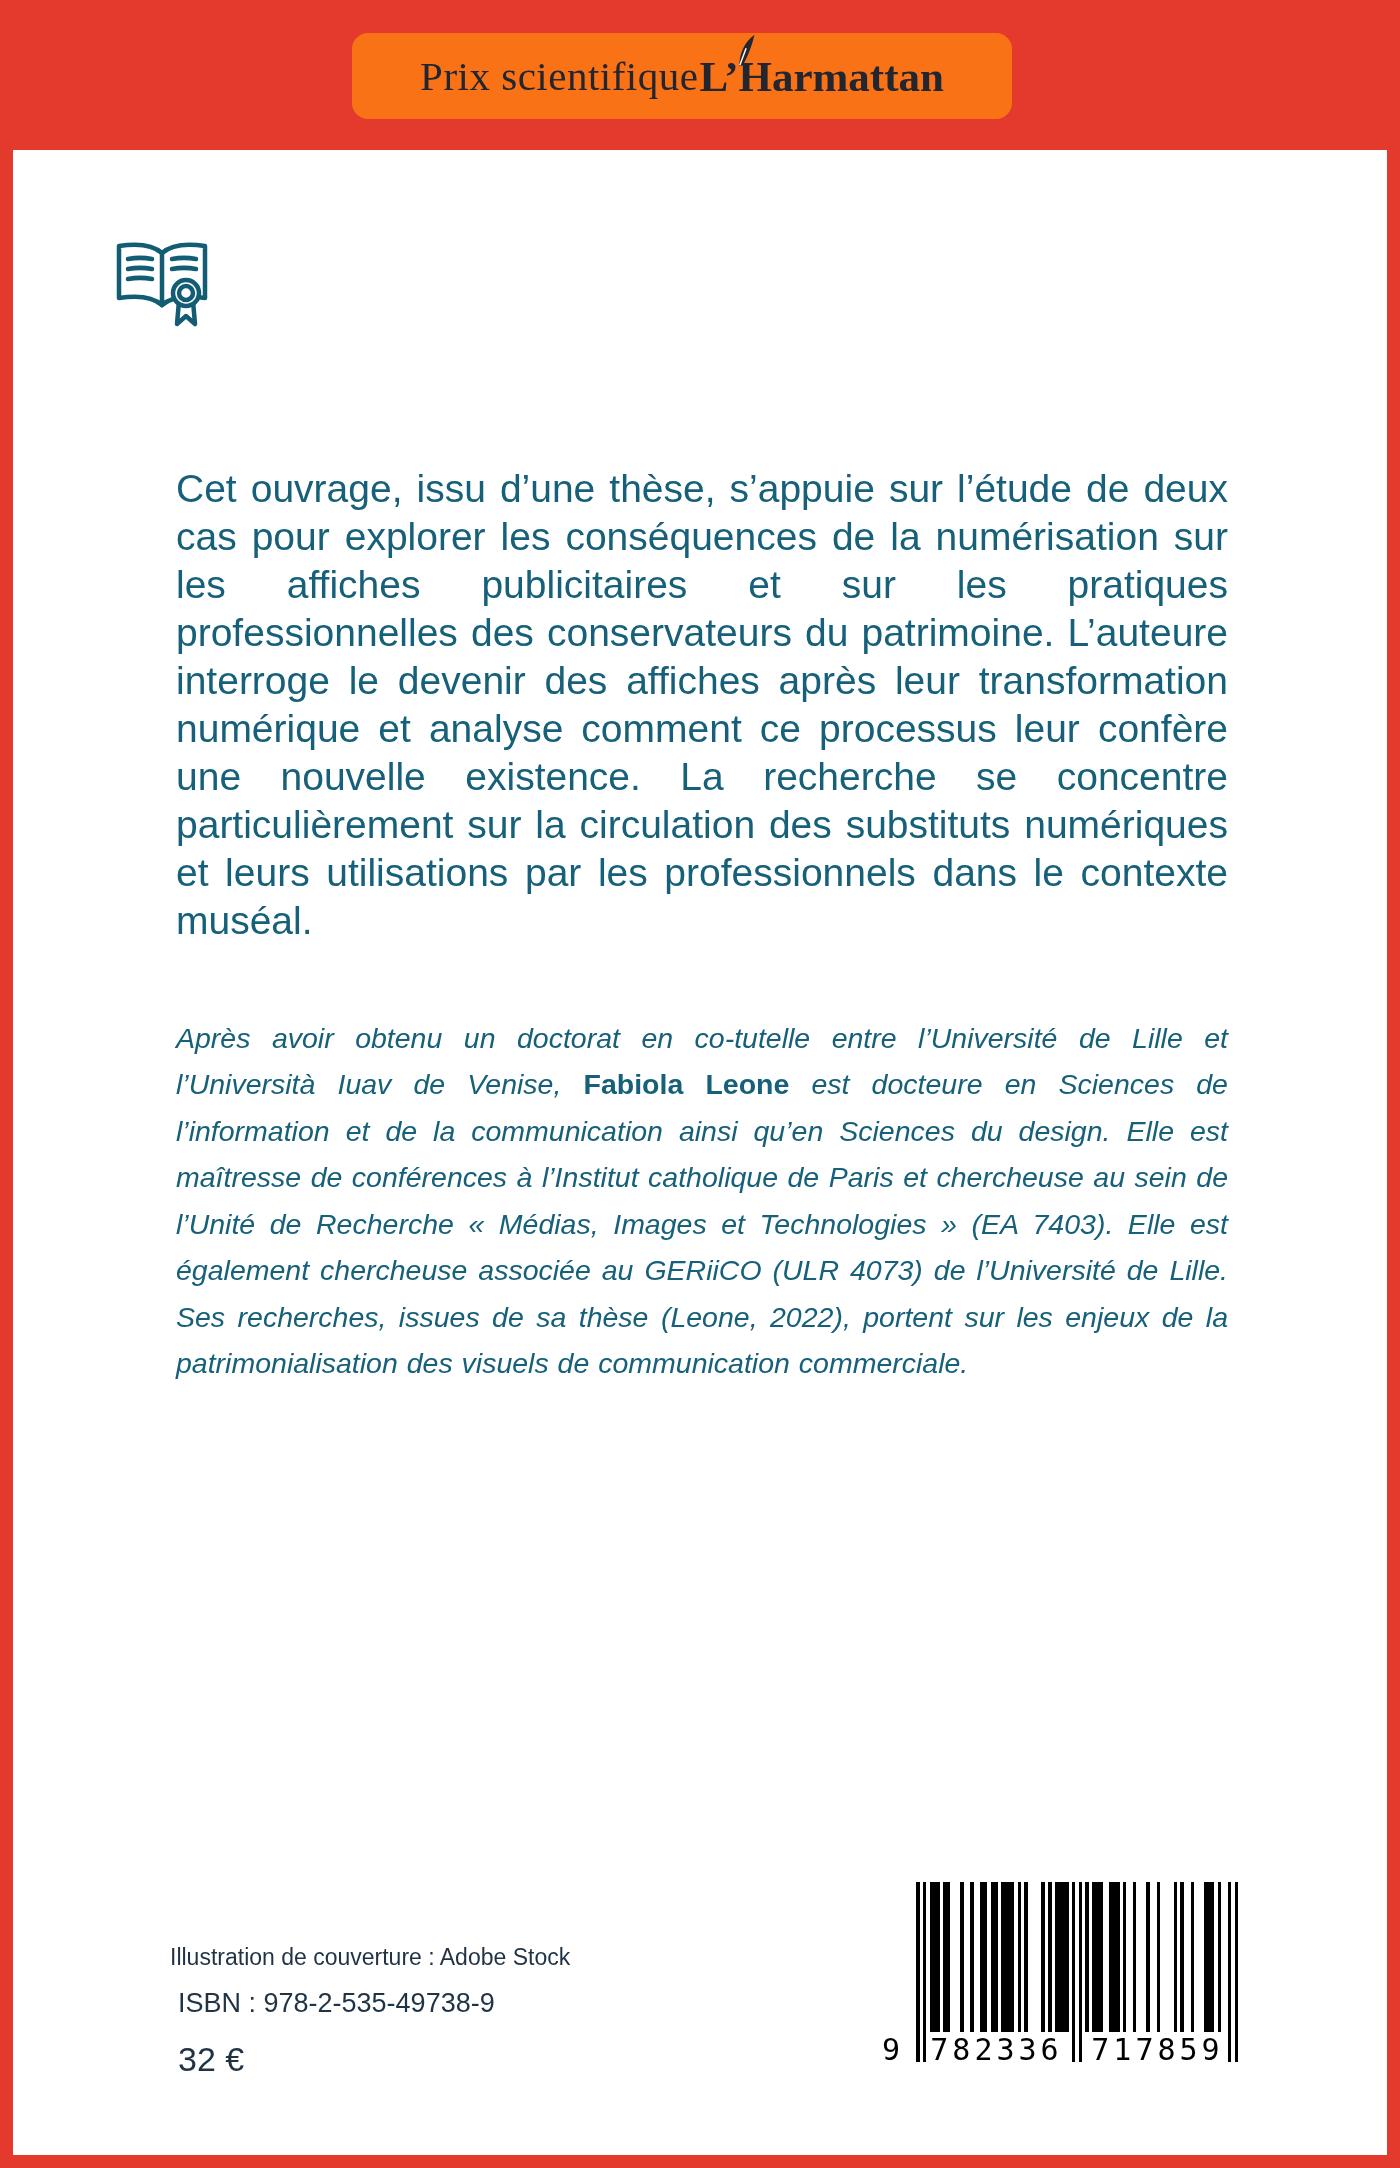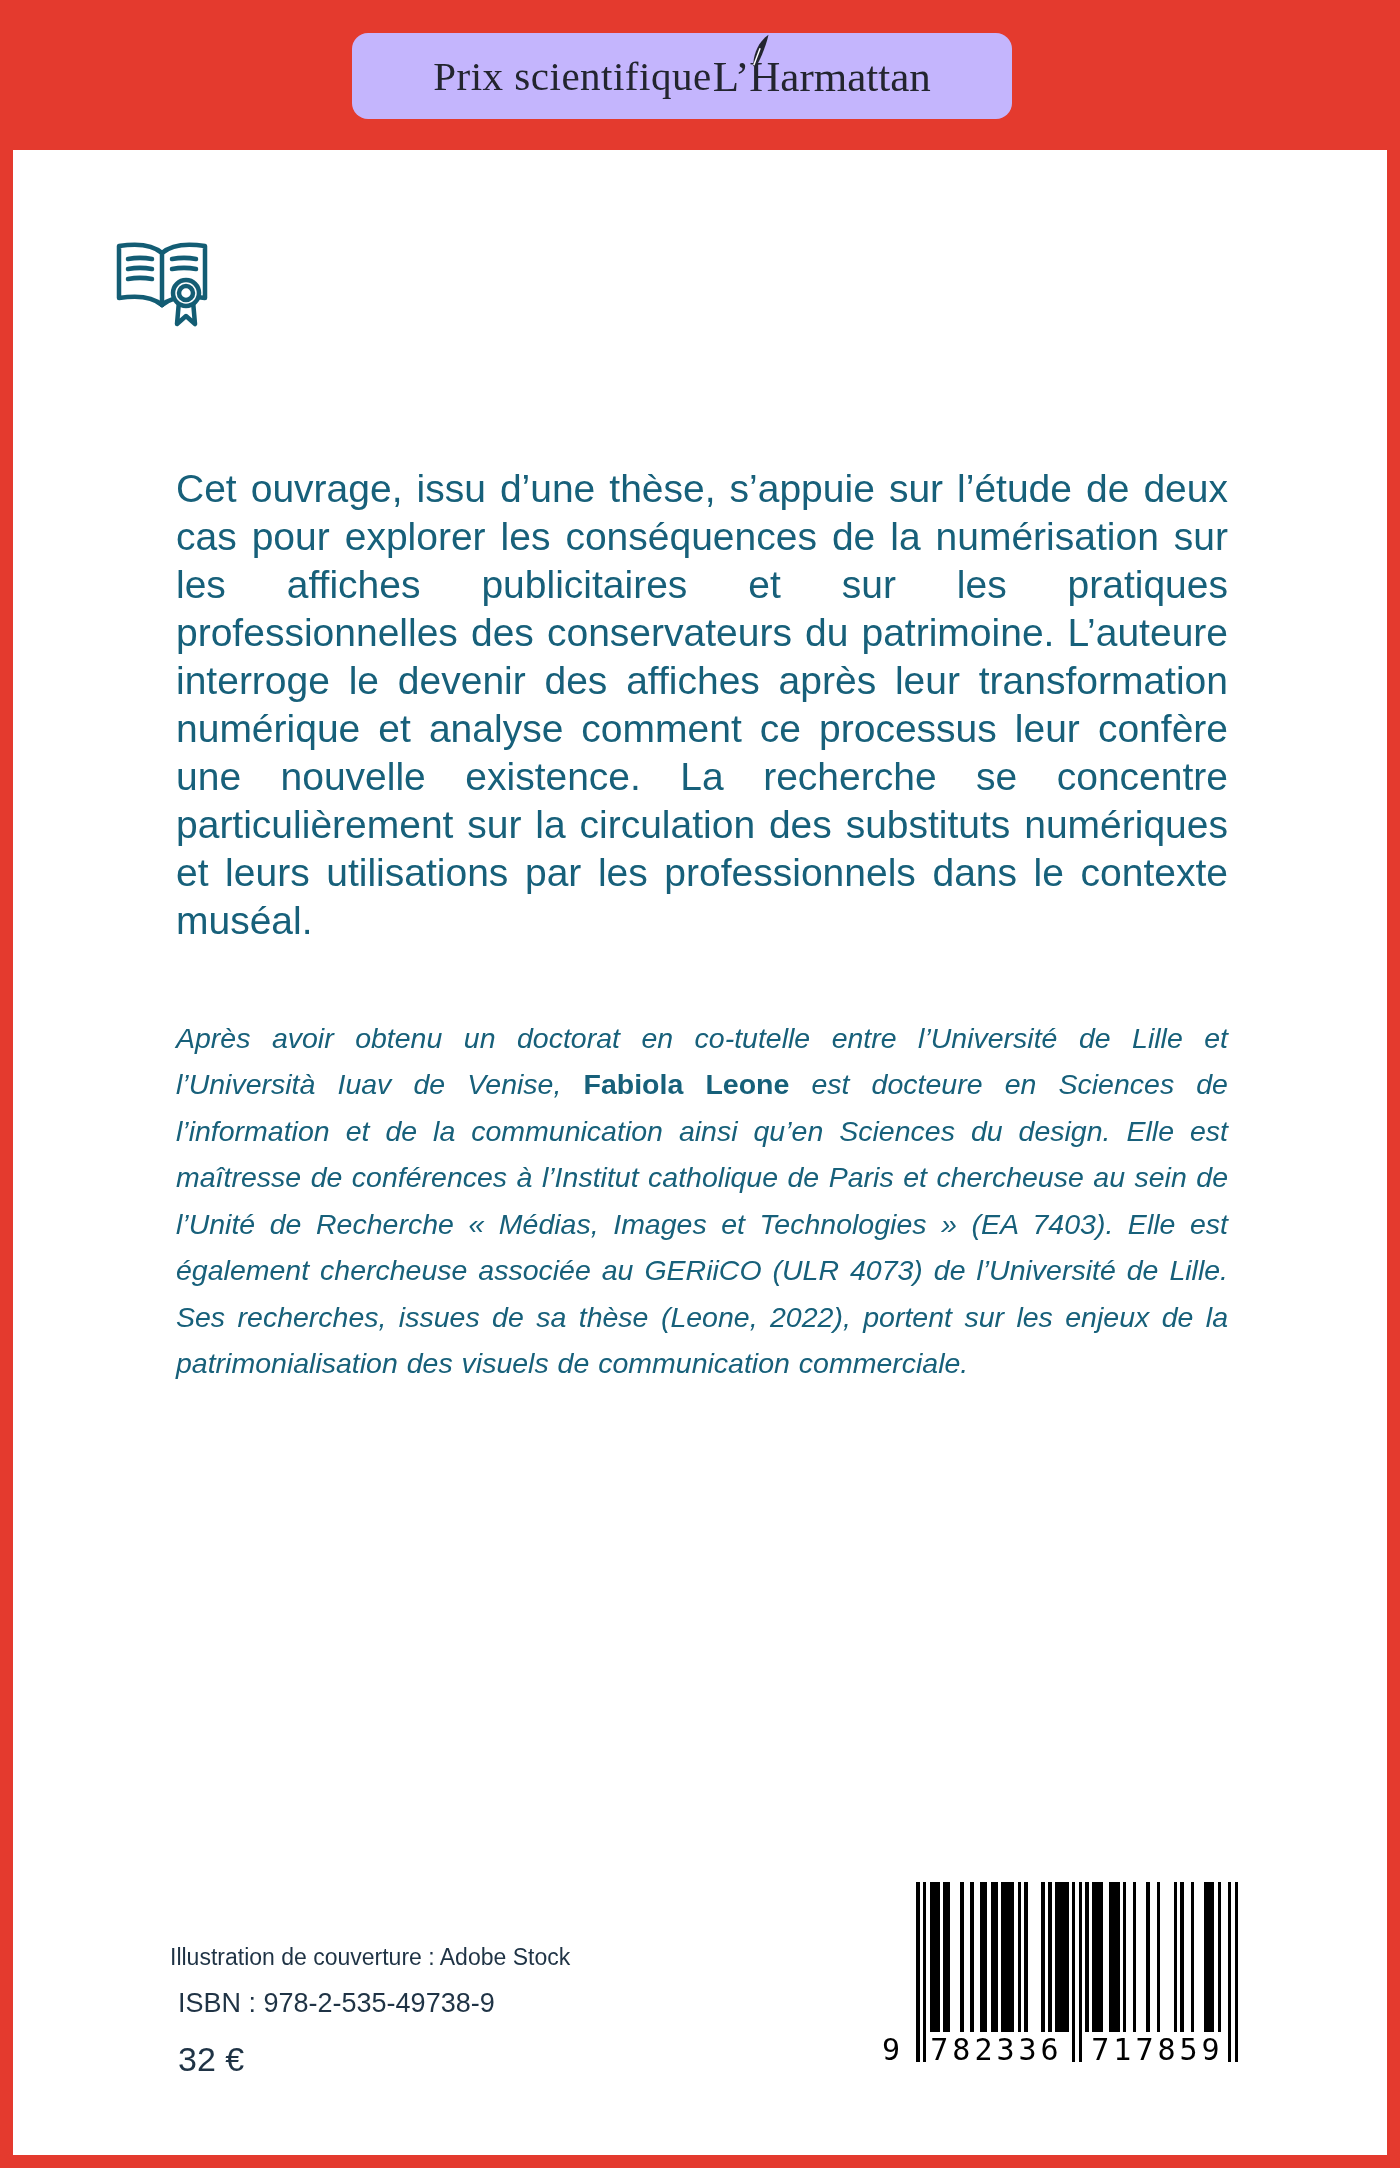--- a/index.html
+++ b/index.html
@@ -20,31 +20,31 @@
   }
   
   .frame-top{position:absolute;top:0;left:0;width:100%;height:150px;background:var(--red);}
   .frame-left{position:absolute;top:0;left:0;width:13px;height:100%;background:var(--red);}
   .frame-right{position:absolute;top:0;right:0;width:13px;height:100%;background:var(--red);}
   .frame-bottom{position:absolute;bottom:0;left:0;width:100%;height:13px;background:var(--red);}
 
   
   .award-banner{
     position:absolute;left:352px;top:33px;width:660px;height:86px;
-    background:#c4b5fd;border-radius:16px;
+    background:#f97316;border-radius:16px;
     display:flex;align-items:center;justify-content:center;gap:1px;
   }
   .prize-text{
     font-family:"Liberation Serif",serif;
     font-size:41px;color:var(--ink);letter-spacing:0.5px;white-space:nowrap;
   }
   .brand{
     position:relative;
     font-family:"Liberation Serif",serif;
-    font-weight:400;font-size:43px;color:var(--ink);white-space:nowrap;
+    font-weight:700;font-size:43px;color:var(--ink);white-space:nowrap;
   }
   .feather-icon{
     position:absolute;top:-17px;left:33px;
     transform:rotate(-18deg);
     color:var(--ink);
   }
 
   
   .title-block{
     position:absolute;left:110px;top:234px;width:1180px;

